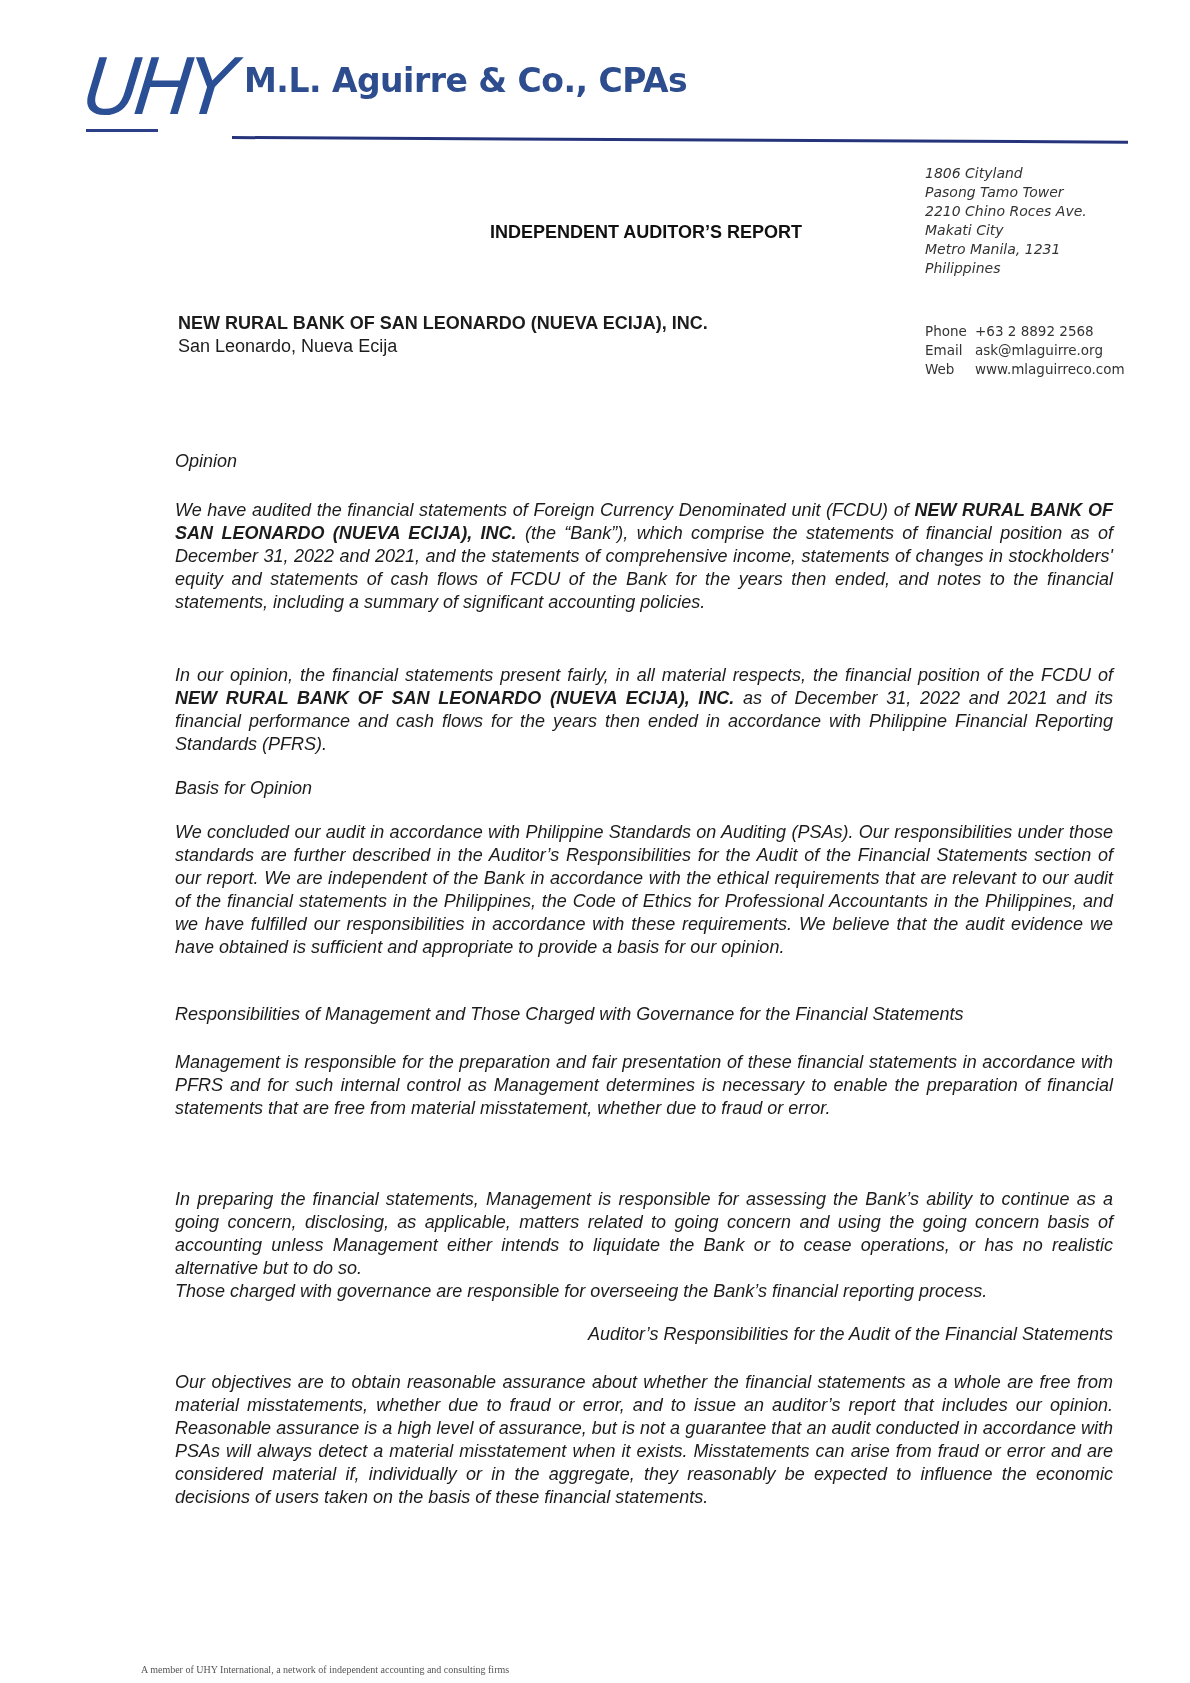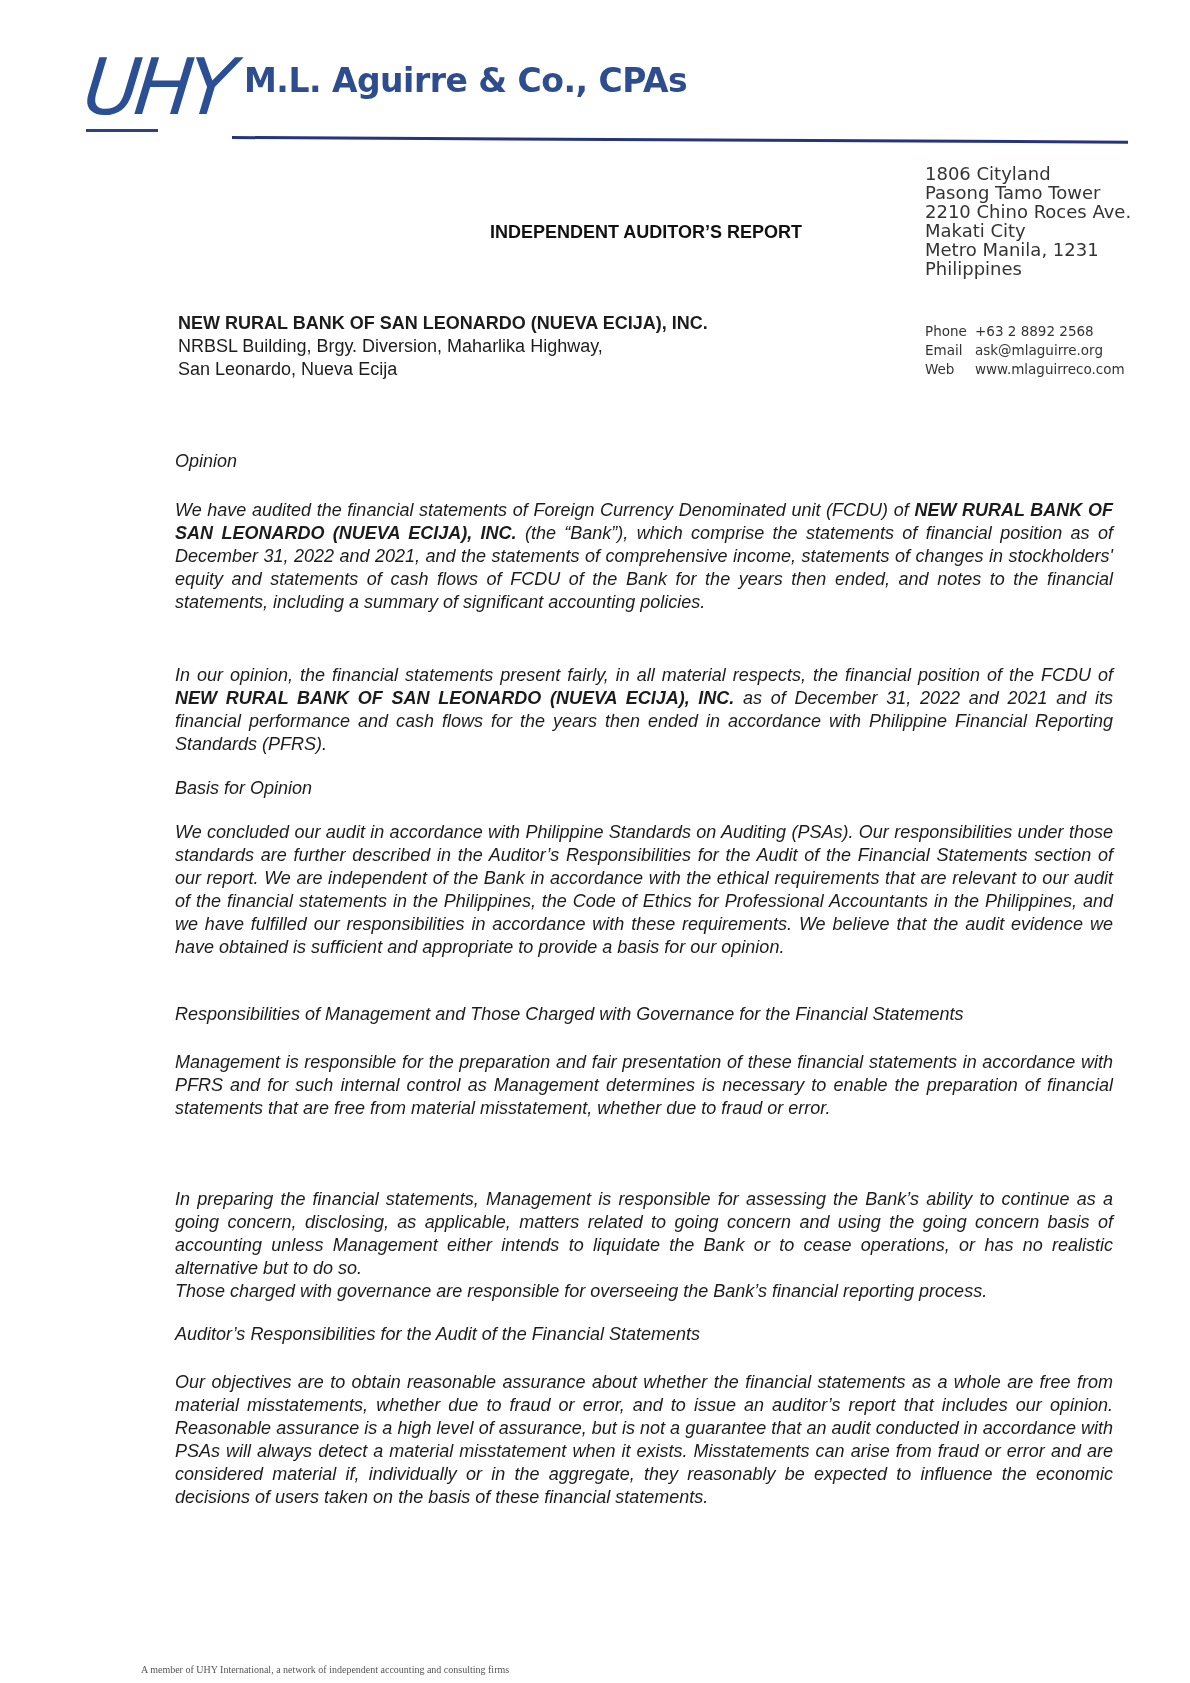--- a/index.html
+++ b/index.html
@@ -9,21 +9,21 @@
     left: 84px; top: 48px; font-family: "DejaVu Sans", sans-serif; font-style: italic;
     font-size: 78px; font-weight: 400; color: #2b4f95; letter-spacing: -6px; line-height: 1; transform: skewX(-6deg);
   }
   .firm-name {
     left: 244px; top: 64px; font-family: "DejaVu Sans", sans-serif; font-weight: bold;
     font-size: 33px; color: #2d4d8e; letter-spacing: -0.5px; line-height: 1;
   }
   .rule-left { left: 86px; top: 129px; width: 72px; height: 3px; background: #2e3f8a; }
   .rule-main { left: 232px; top: 136px; width: 896px; height: 3px; background: #26347c; transform: rotate(0.3deg); transform-origin: left center; }
   .address {
-    left: 925px; top: 164px; font-family: "DejaVu Sans", sans-serif; font-size: 18px; line-height: 19px; color: #333;
+    left: 925px; top: 164px; font-family: "DejaVu Sans", sans-serif; font-size: 14px; line-height: 19px; color: #333; font-style: italic;
   }
   .contact { left: 925px; top: 298px; font-family: "DejaVu Sans", sans-serif; font-size: 13.5px; line-height: 19px; color: #333; margin-top: 24px; }
   .contact .row { display: flex; }
   .contact .lbl { width: 50px; }
   .title {
     left: 470px; top: 222px; font-family: Liberation Sans, sans-serif; font-weight: bold; font-size: 18px; color: #111; margin-left: 20px;
   }
   .addressee {
     left: 178px; top: 312px; font-family: "Liberation Sans", sans-serif; font-size: 18px; line-height: 23px; color: #1c1c1c;
   }
@@ -65,32 +65,31 @@
   <div class="row">
     <span class="lbl">Web</span>
     <span>www.mlaguirreco.com</span>
   </div>
 </div>
 
 <div class="abs title">INDEPENDENT AUDITOR’S REPORT</div>
 
 <div class="abs addressee">
   <div class="bold">NEW RURAL BANK OF SAN LEONARDO (NUEVA ECIJA), INC.</div>
-  <div>NRBSL Building, Brgy. Diversion, Maharlika Highway,</div>
   <div>San Leonardo, Nueva Ecija</div>
 </div>
 
 <div class="abs section heading" style="top:450px;">Opinion</div>
 <div class="abs section para" style="top:499px;"><span>We have audited the financial statements of Foreign Currency Denominated unit (FCDU) of </span><b>NEW RURAL BANK OF SAN LEONARDO (NUEVA ECIJA), INC.</b><span> (the “Bank”), which comprise the statements of financial position as of December 31, 2022 and 2021, and the statements of comprehensive income, statements of changes in stockholders' equity and statements of cash flows of FCDU of the Bank for the years then ended, and notes to the financial statements, including a summary of significant accounting policies.</span></div>
 <div class="abs section para" style="top:664px;"><span>In our opinion, the financial statements present fairly, in all material respects, the financial position of the FCDU of </span><b>NEW RURAL BANK OF SAN LEONARDO (NUEVA ECIJA), INC.</b><span> as of December 31, 2022 and 2021 and its financial performance and cash flows for the years then ended in accordance with Philippine Financial Reporting Standards (PFRS).</span></div>
 
 <div class="abs section heading" style="top:777px;">Basis for Opinion</div>
 <div class="abs section para" style="top:821px;">We concluded our audit in accordance with Philippine Standards on Auditing (PSAs). Our responsibilities under those standards are further described in the Auditor’s Responsibilities for the Audit of the Financial Statements section of our report. We are independent of the Bank in accordance with the ethical requirements that are relevant to our audit of the financial statements in the Philippines, the Code of Ethics for Professional Accountants in the Philippines, and we have fulfilled our responsibilities in accordance with these requirements. We believe that the audit evidence we have obtained is sufficient and appropriate to provide a basis for our opinion.</div>
 
 <div class="abs section heading" style="top:1003px;">Responsibilities of Management and Those Charged with Governance for the Financial Statements</div>
 <div class="abs section para" style="top:1051px;">Management is responsible for the preparation and fair presentation of these financial statements in accordance with PFRS and for such internal control as Management determines is necessary to enable the preparation of financial statements that are free from material misstatement, whether due to fraud or error.</div>
 <div class="abs section para" style="top:1188px;">In preparing the financial statements, Management is responsible for assessing the Bank’s ability to continue as a going concern, disclosing, as applicable, matters related to going concern and using the going concern basis of accounting unless Management either intends to liquidate the Bank or to cease operations, or has no realistic alternative but to do so.</div>
 <div class="abs section para" style="top:1280px;">Those charged with governance are responsible for overseeing the Bank’s financial reporting process.</div>
 
-<div class="abs section heading" style="top:1323px;">Auditor’s Responsibilities for the Audit of the Financial Statements</div>
+<div class="abs section heading" style="top:1323px;text-align:right;">Auditor’s Responsibilities for the Audit of the Financial Statements</div>
 <div class="abs section para" style="top:1371px;">Our objectives are to obtain reasonable assurance about whether the financial statements as a whole are free from material misstatements, whether due to fraud or error, and to issue an auditor’s report that includes our opinion. Reasonable assurance is a high level of assurance, but is not a guarantee that an audit conducted in accordance with PSAs will always detect a material misstatement when it exists. Misstatements can arise from fraud or error and are considered material if, individually or in the aggregate, they reasonably be expected to influence the economic decisions of users taken on the basis of these financial statements.</div>
 
 <div class="abs footer">A member of UHY International, a network of independent accounting and consulting firms</div>
 
 </body></html>

